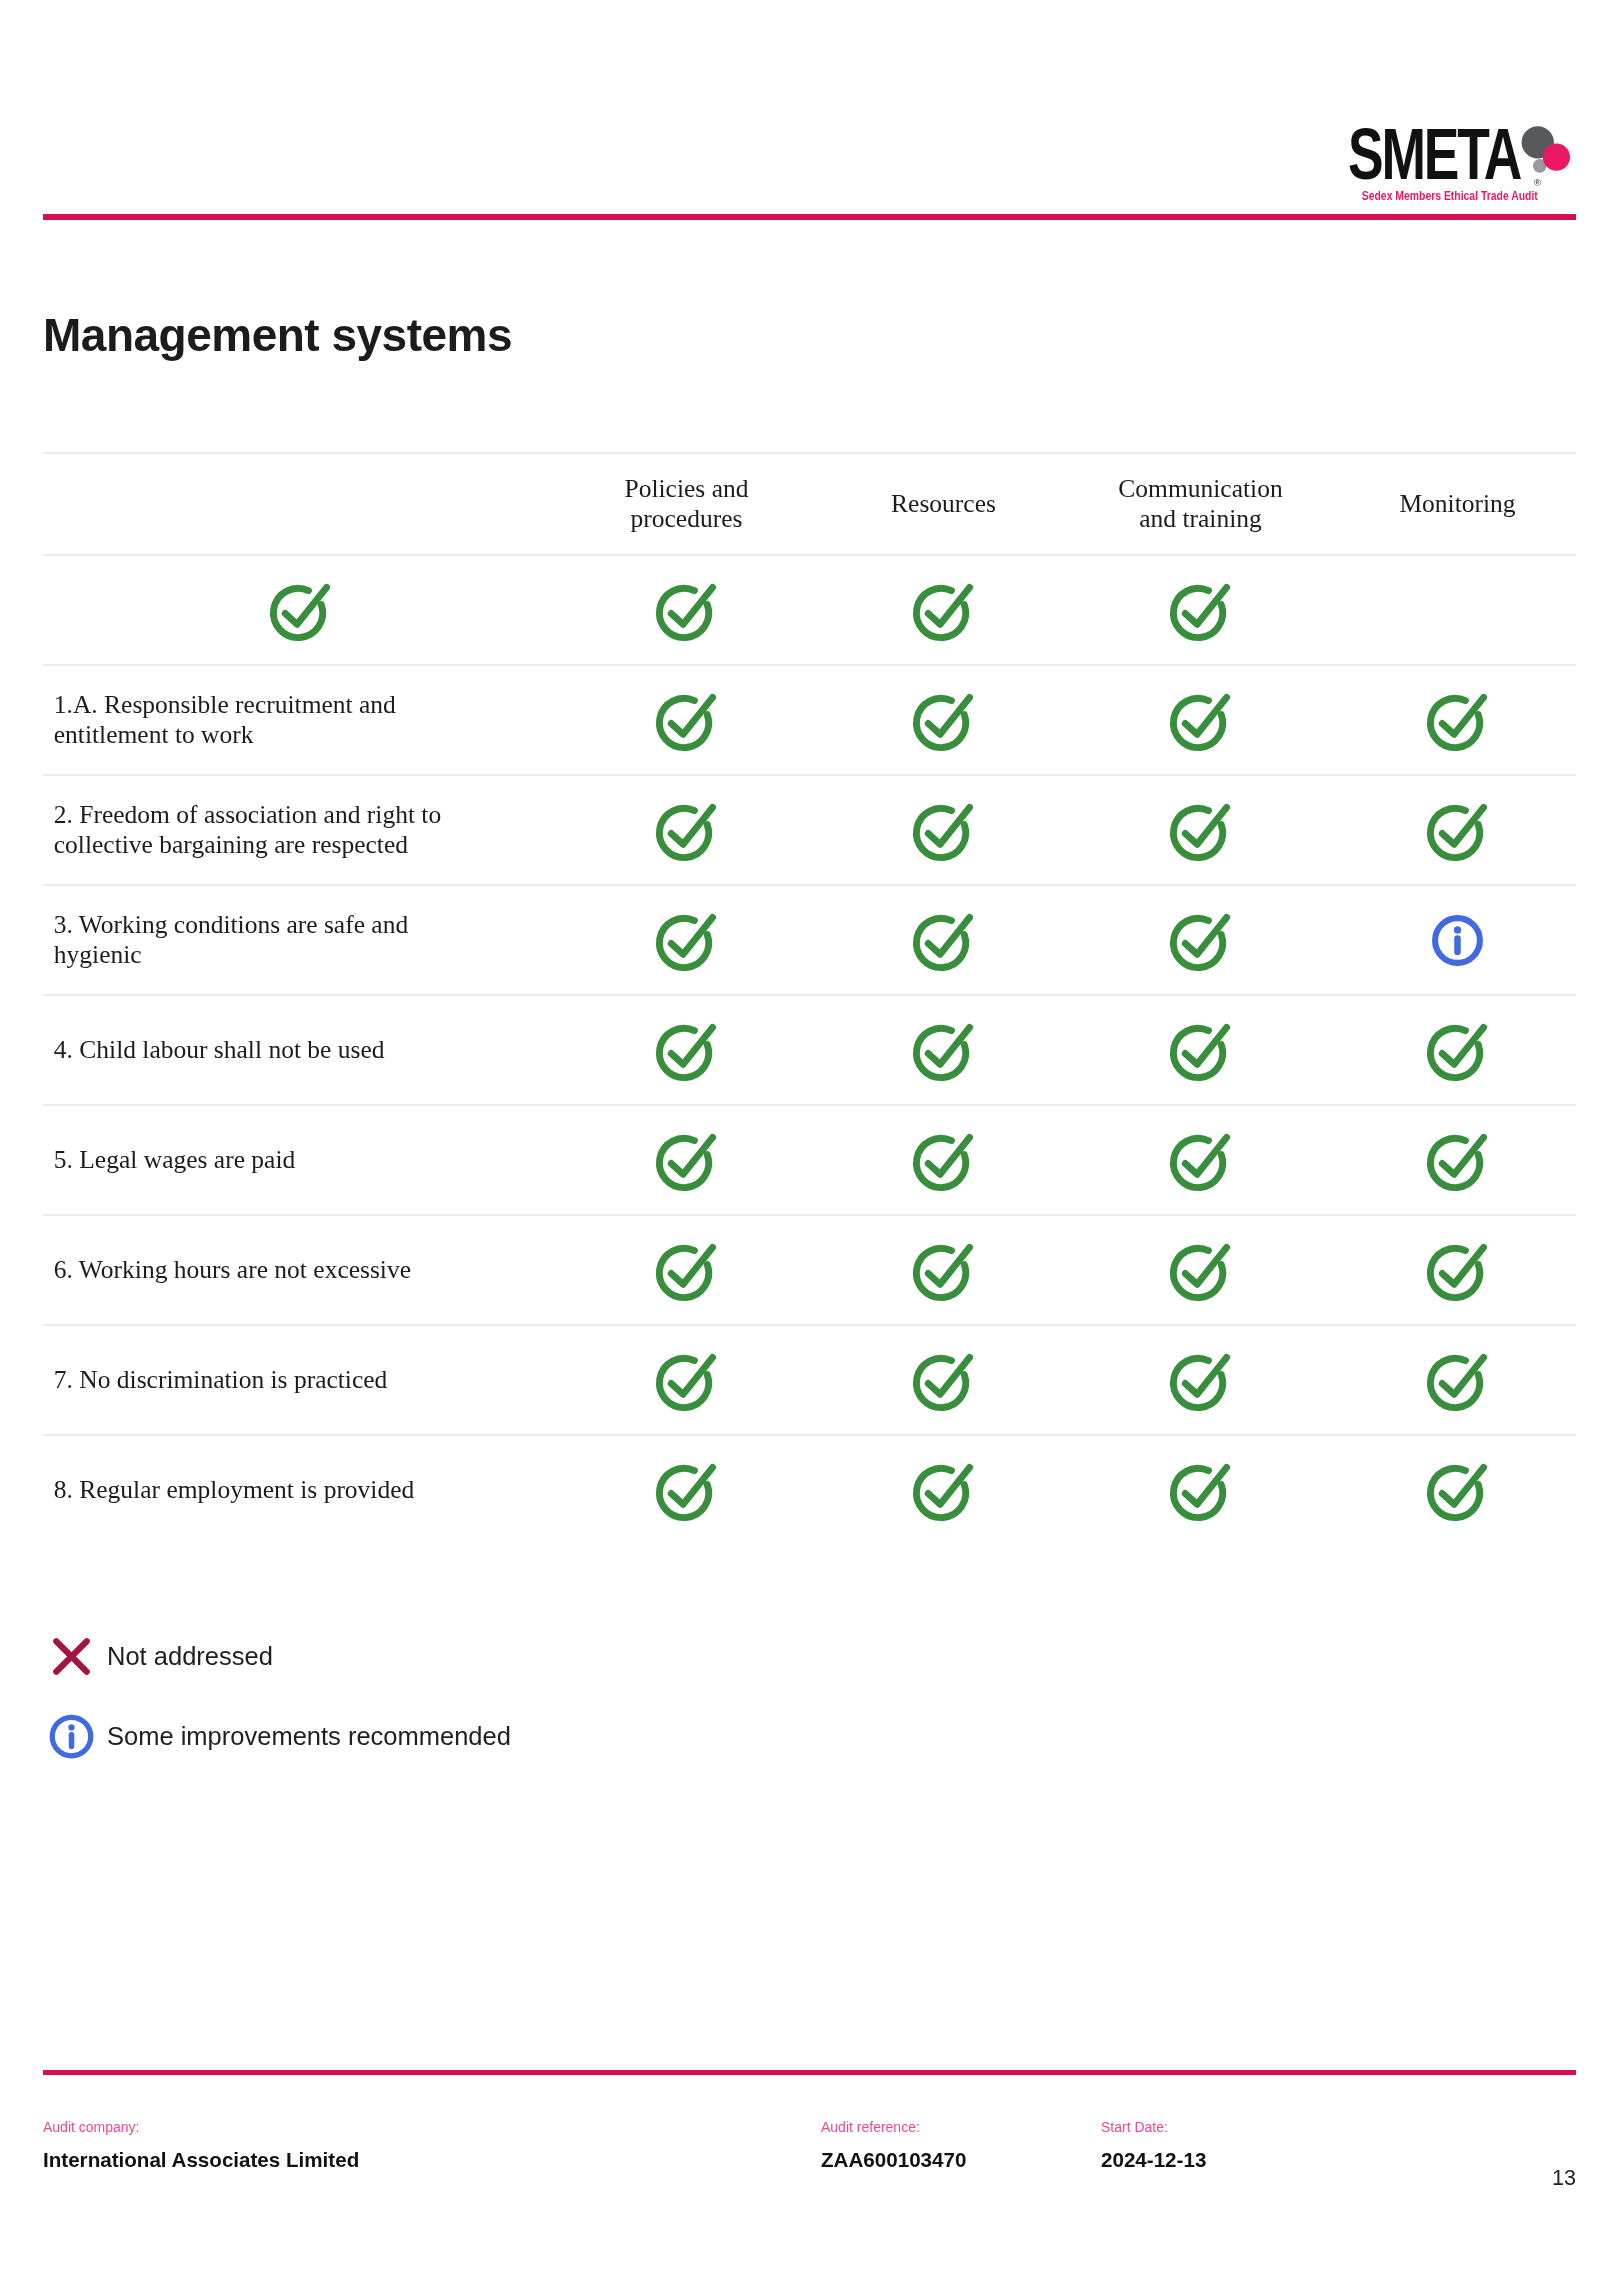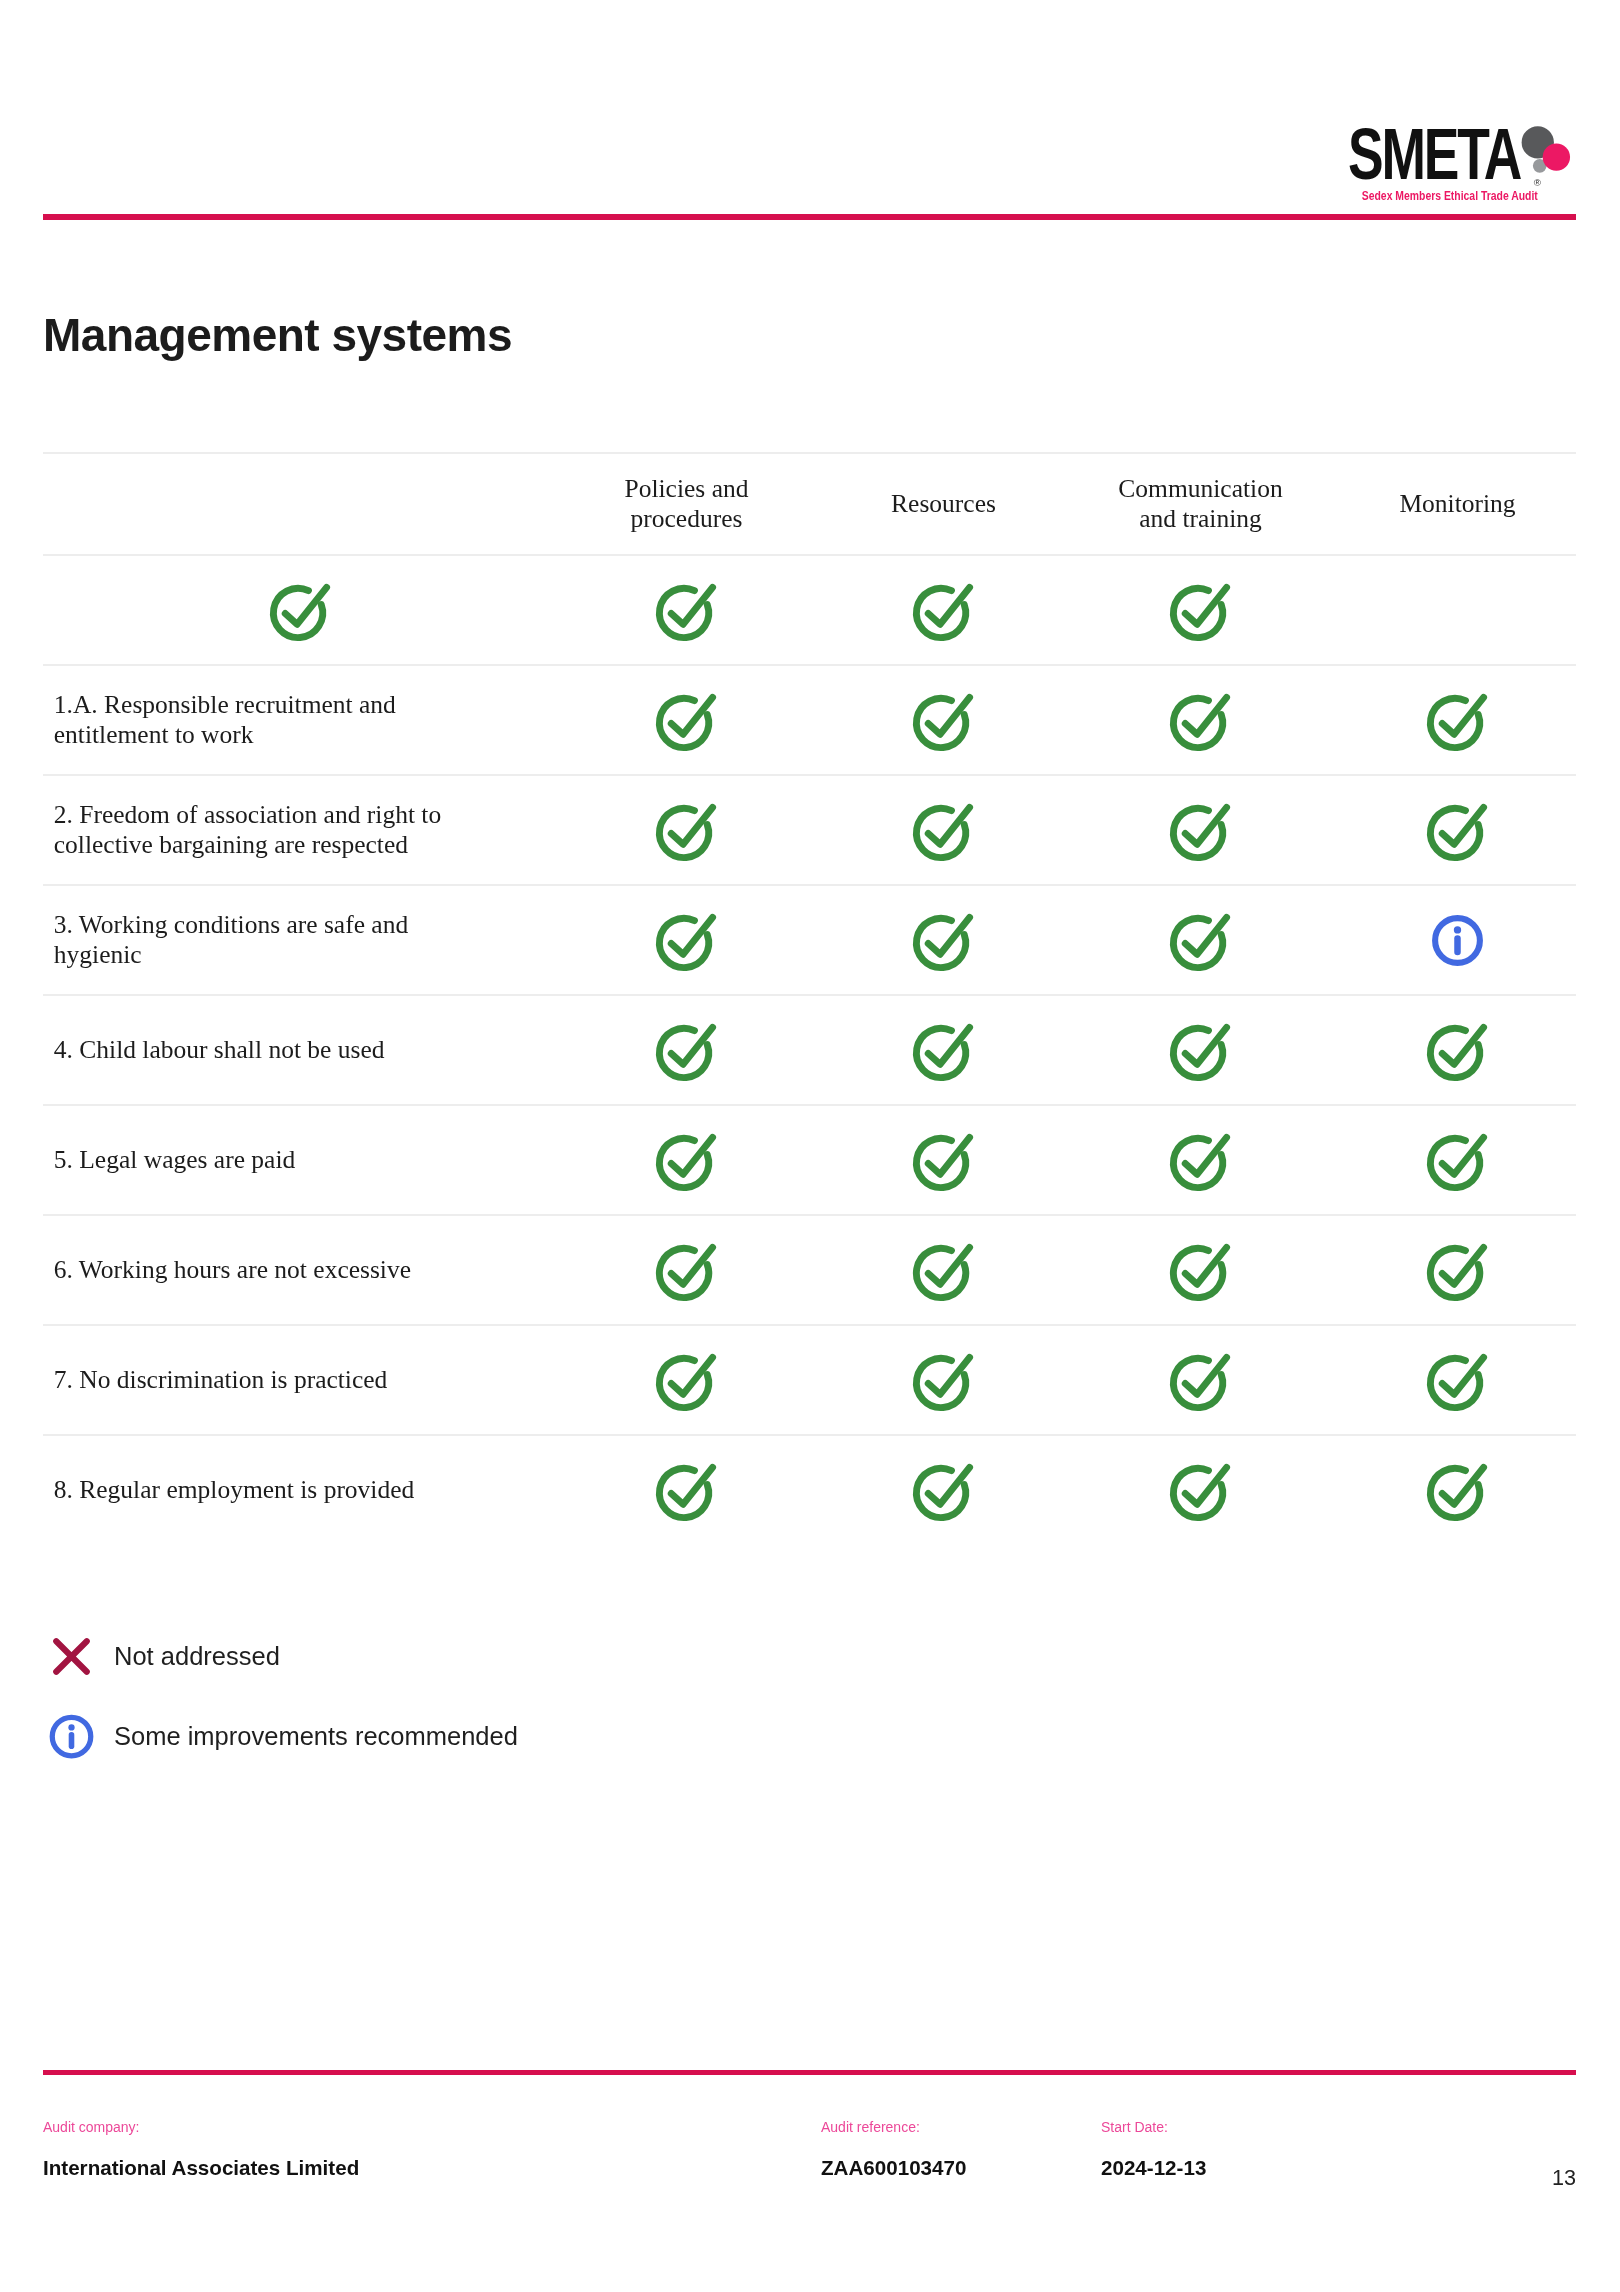--- a/index.html
+++ b/index.html
@@ -47,27 +47,27 @@
   .cell .icon-info  { width: 57px; height: 57px; }
 
   
   .legend { position: absolute; left: 43px; top: 1629px; }
   .legend-item { display: flex; align-items: center; height: 55px; margin-bottom: 24.5px; }
   .legend-icon { width: 57px; display: flex; justify-content: center; align-items: center; }
   .legend-icon .icon-x       { width: 45px; height: 45px; }
   .legend-icon .icon-warning { width: 55px; height: 55px; }
   .legend-icon .icon-info    { width: 49px; height: 49px; }
   .legend-icon .icon-check   { width: 61px; height: 61px; }
-  .legend-label { margin-left: 14px; font-size: 25.5px; color: #1f1f1f; }
+  .legend-label { margin-left: 7px; font-size: 25.5px; color: #1f1f1f; }
 
   
   .footer-row { position: absolute; left: 43px; right: 44px; top: 2119px; height: 78px; }
   .f-block { position: absolute; top: 0; }
   .f-label { font-size: 14px; color: #ec4899; }
-  .f-value { font-size: 20.6px; font-weight: 700; margin-top: 21px; color: #111; text-align: center; }
+  .f-value { font-size: 20.6px; font-weight: 700; margin-top: 13px; color: #111; text-align: center; }
   .f-company { left: 0; }
   .f-ref     { left: 778px; }
   .f-date    { left: 1058px; }
   .f-page { position: absolute; right: 0; top: 46px; font-size: 21.6px; color: #222; }
 </style>
 </head>
 <body>
 
 <div class="page">
 

